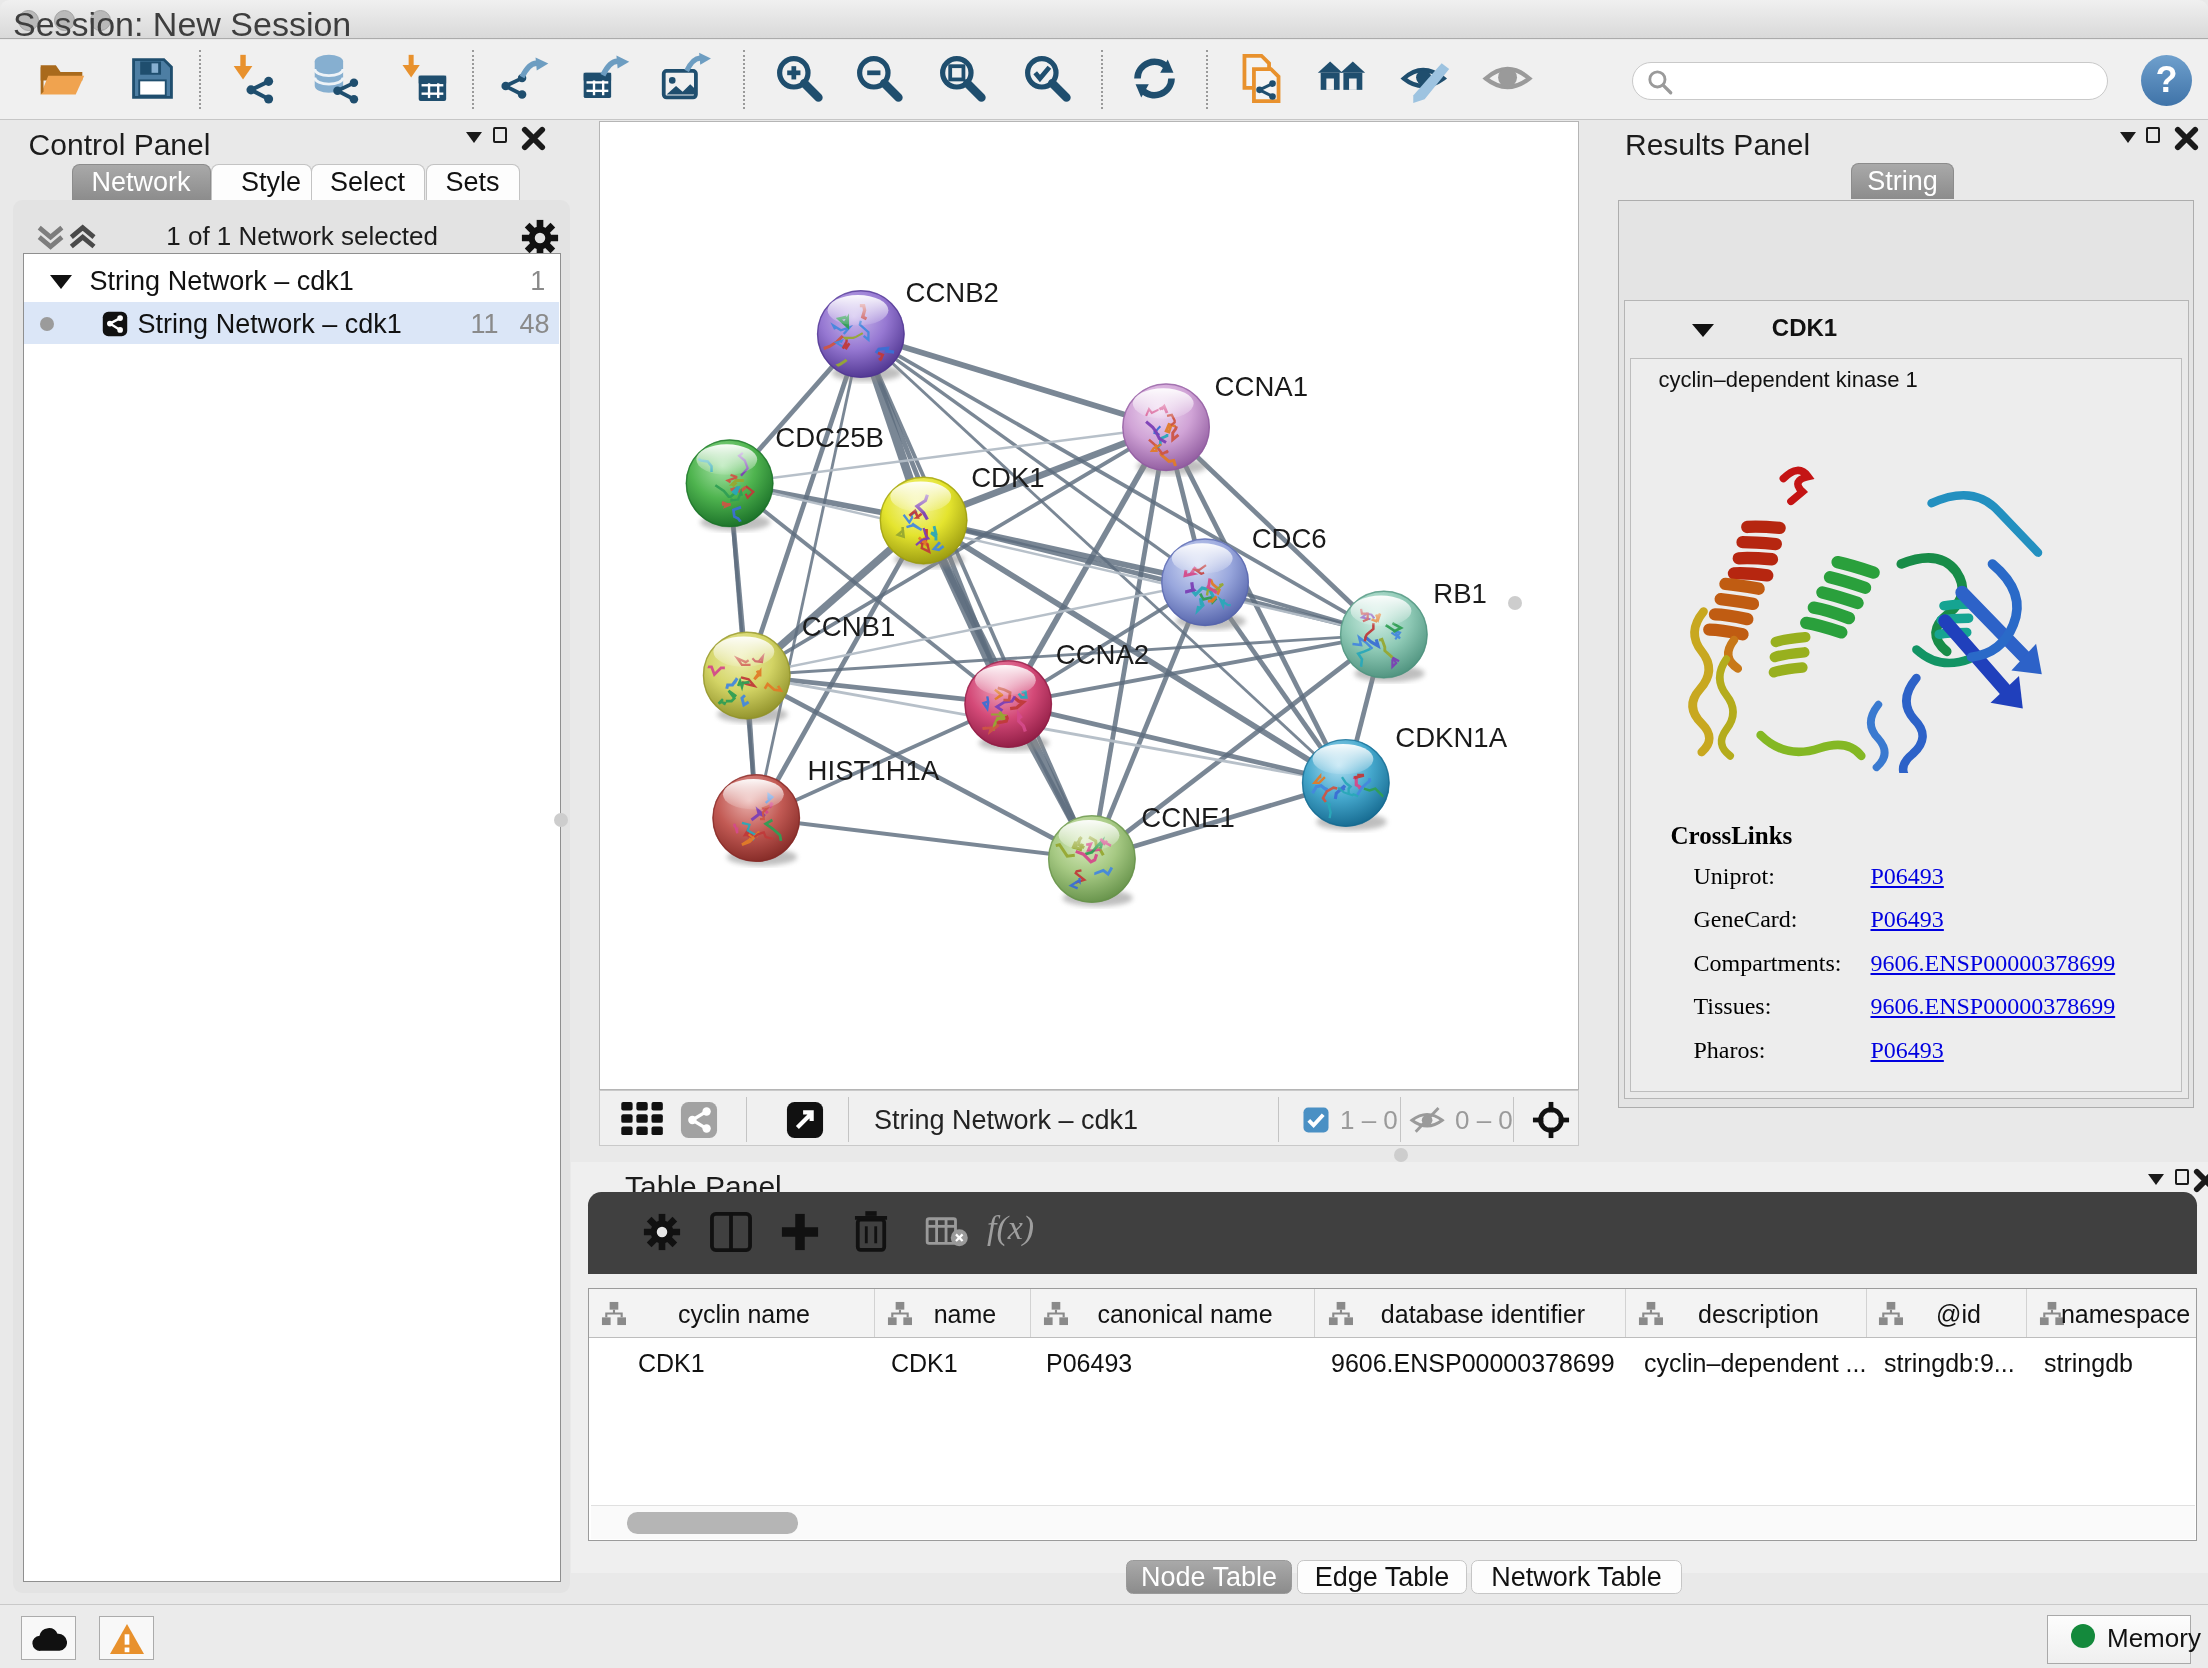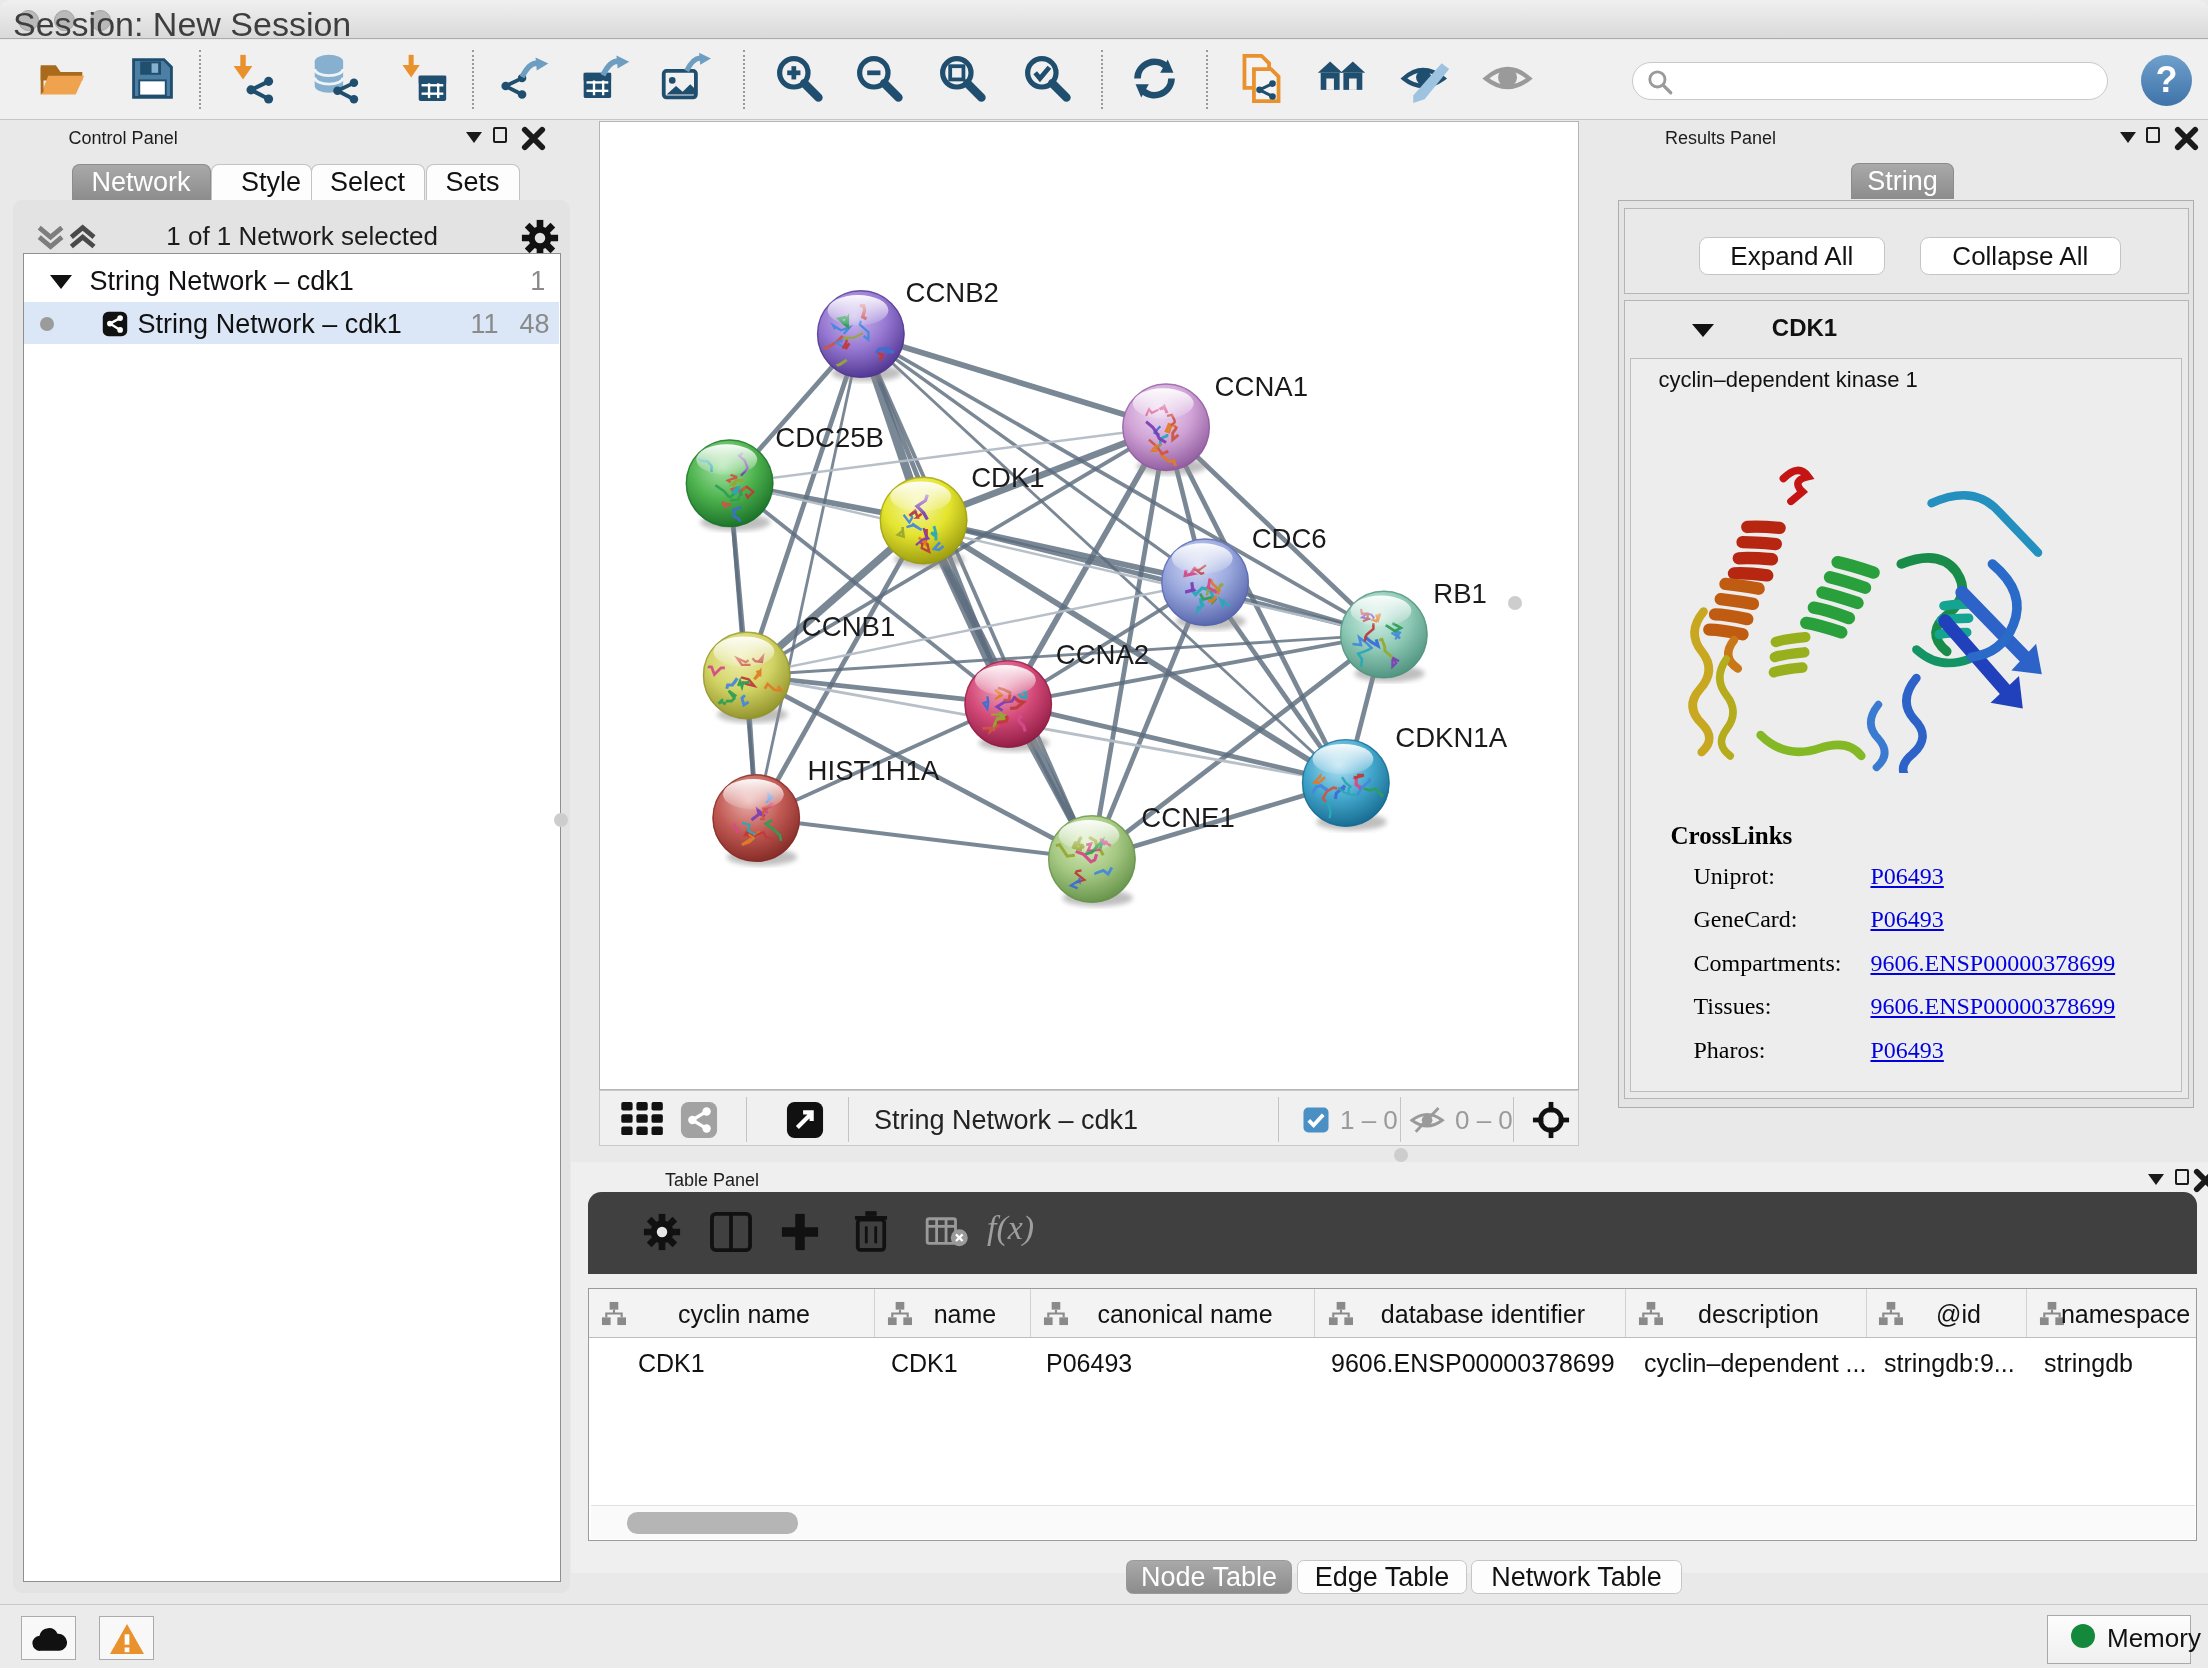--- a/index.html
+++ b/index.html
@@ -19,21 +19,21 @@
 
 #toolbar { position:absolute; left:0; top:40px; width:2208px; height:80px;
   background:#f0f0f0; border-bottom:1px solid #c6c6c6; }
 .tbi { position:absolute; top:12.4px; width:53px; height:53px; }
 .tbsep { position:absolute; top:9.5px; width:0; height:59px;
   border-left:2.9px dotted #9a9a9a; }
 #searchbox { position:absolute; left:1632px; top:22px; width:476px; height:38px;
   background:#fff; border:1.9px solid #c9c9c9; border-radius:19px; }
 
 
-.ptitle { font-size:18px; color:#1c1c1c;margin-left:40px; }
+.ptitle { font-size:30px; color:#1c1c1c; }
 
 
 #cpanel { position:absolute; left:7.6px; top:121px; width:560px; height:1472px; }
 .tab { position:absolute; top:43px; height:36px; background:#fdfdfd;
   border:1px solid #c3c3c3; border-bottom:none; border-radius:7.6px 7.6px 0 0;
   font-size:27px; color:#111; text-align:center; line-height:34px; }
 .tab.act { background:linear-gradient(#a9a9a9,#8c8c8c); color:#fff; border-color:#8c8c8c; }
 .xl { position:absolute; left:62px; font-size:24px; color:#000; }
 .xv { position:absolute; left:239px; font-size:24px; color:#0000e0; text-decoration:underline; }
 #cpane { position:absolute; left:5.7px; top:79px; width:557px; height:1393px;
@@ -695,24 +695,20 @@
   <div class="ptitle" style="position:absolute;left:42px;top:6.7px;">Results Panel</div>
   <div id="rp-ctl">
         <div style="position:absolute;left:537px;top:11.4px;width:0;height:0;border-left:8.6px solid transparent;border-right:8.6px solid transparent;border-top:11.4px solid #1a1a1a;"></div>
         <div style="position:absolute;left:563px;top:5.7px;width:14.3px;height:16px;border:2.9px solid #1a1a1a;border-radius:1.9px;"></div>
         <svg style="position:absolute;left:590px;top:3.8px;" width="27" height="27" viewBox="0 0 28 28">
           <path d="M5 5 L23 23 M23 5 L5 23" stroke="#1a1a1a" stroke-width="6" stroke-linecap="round"></path>
         </svg>
       </div>
   <div class="tab act" style="left:268px;width:103px;top:42px;">String</div>
   <div id="rpane">
-    <div class="rbox" style="top:6.7px;height:86px;">
-      <div class="btn" style="left:74px;width:186px;">Expand All</div>
-      <div class="btn" style="left:295px;width:201px;">Collapse All</div>
-    </div>
     <div class="rbox" style="top:99px;height:799px;">
       <div style="position:absolute;left:67px;top:23px;width:0;height:0;border-left:11.4px solid transparent;border-right:11.4px solid transparent;border-top:13.3px solid #111;"></div>
           <div style="position:absolute;left:147px;top:13.3px;font-size:24px;font-weight:bold;color:#111;">CDK1</div>
       <div style="position:absolute;left:5.7px;top:57px;width:552px;height:734px;background:#ededed;border:1px solid #bdbdbd;">
         <div style="position:absolute;left:27px;top:7.6px;font-size:22px;color:#111;">cyclin–dependent kinase 1</div>
         <div id="protein">
               <svg style="position:absolute;left:46px;top:91px;" width="380" height="323" viewBox="0 0 400 340">
                 <g fill="none" stroke-linecap="round">
                   <path d="M112 30 q 16 -16 26 -2 q -18 4 -6 16 l -12 10" stroke="#c41414" stroke-width="8"></path>
                   <path d="M 108 82 Q 85 80 74 81" stroke="#b62610" stroke-width="13" fill="none" stroke-linecap="round"></path>

